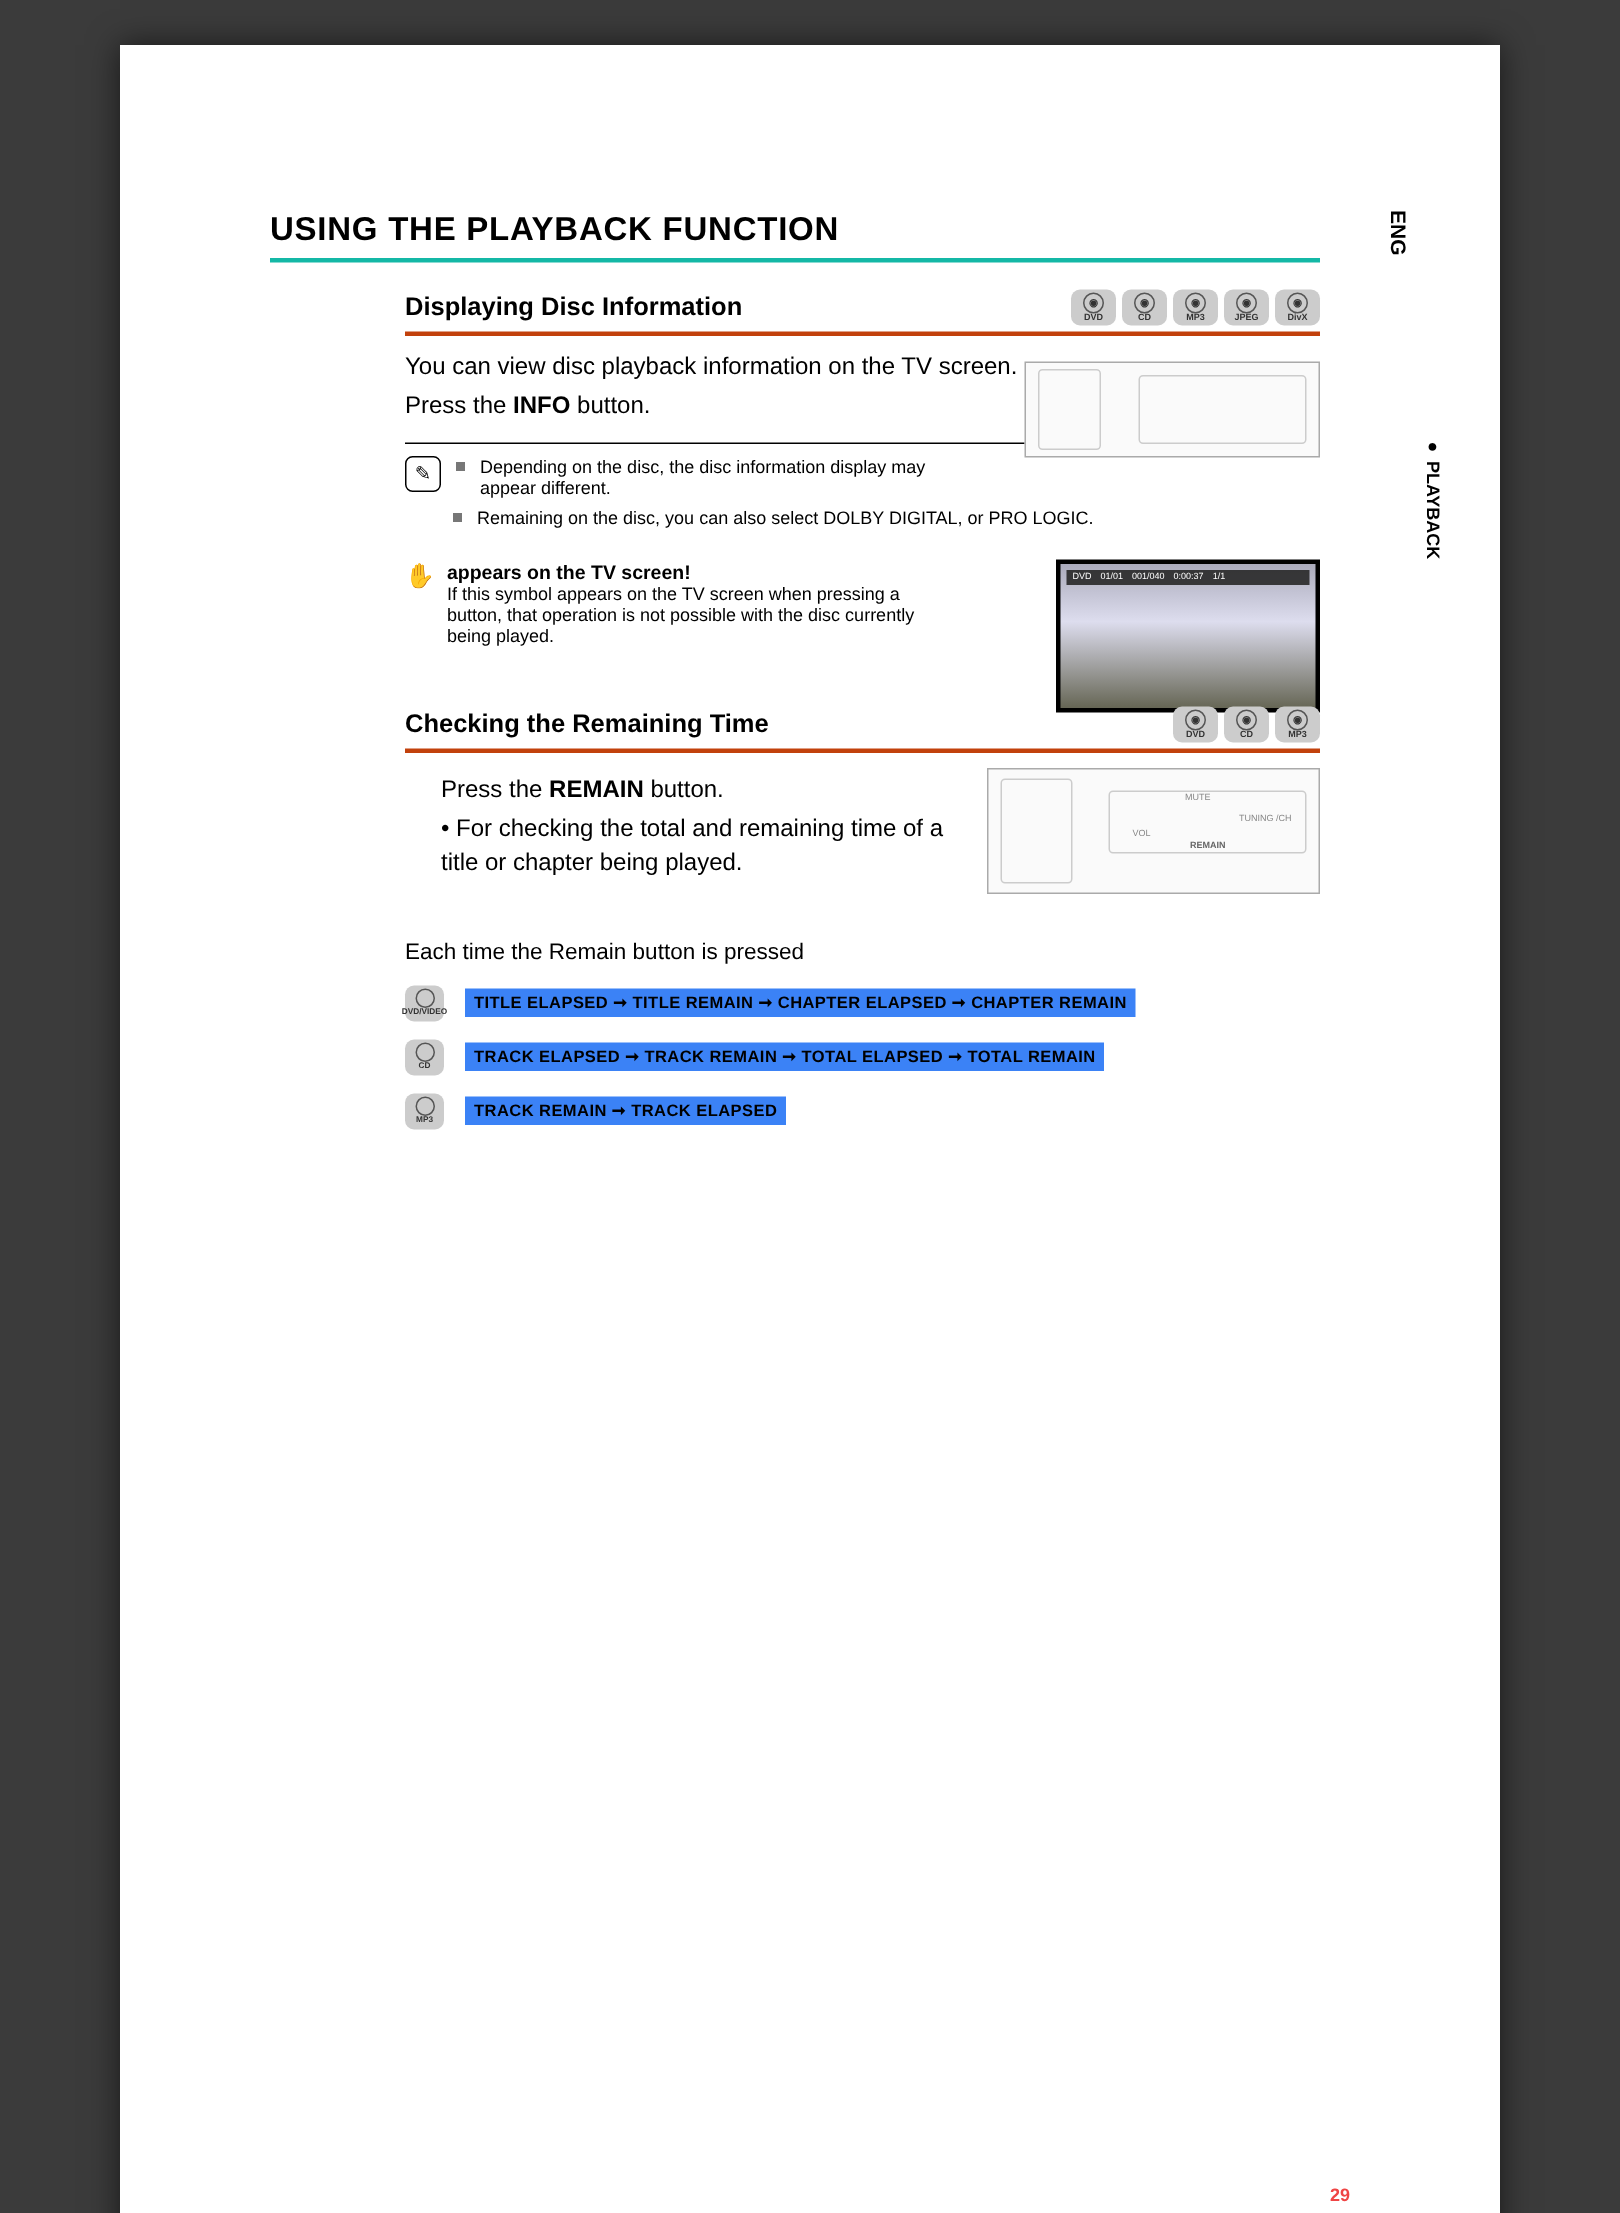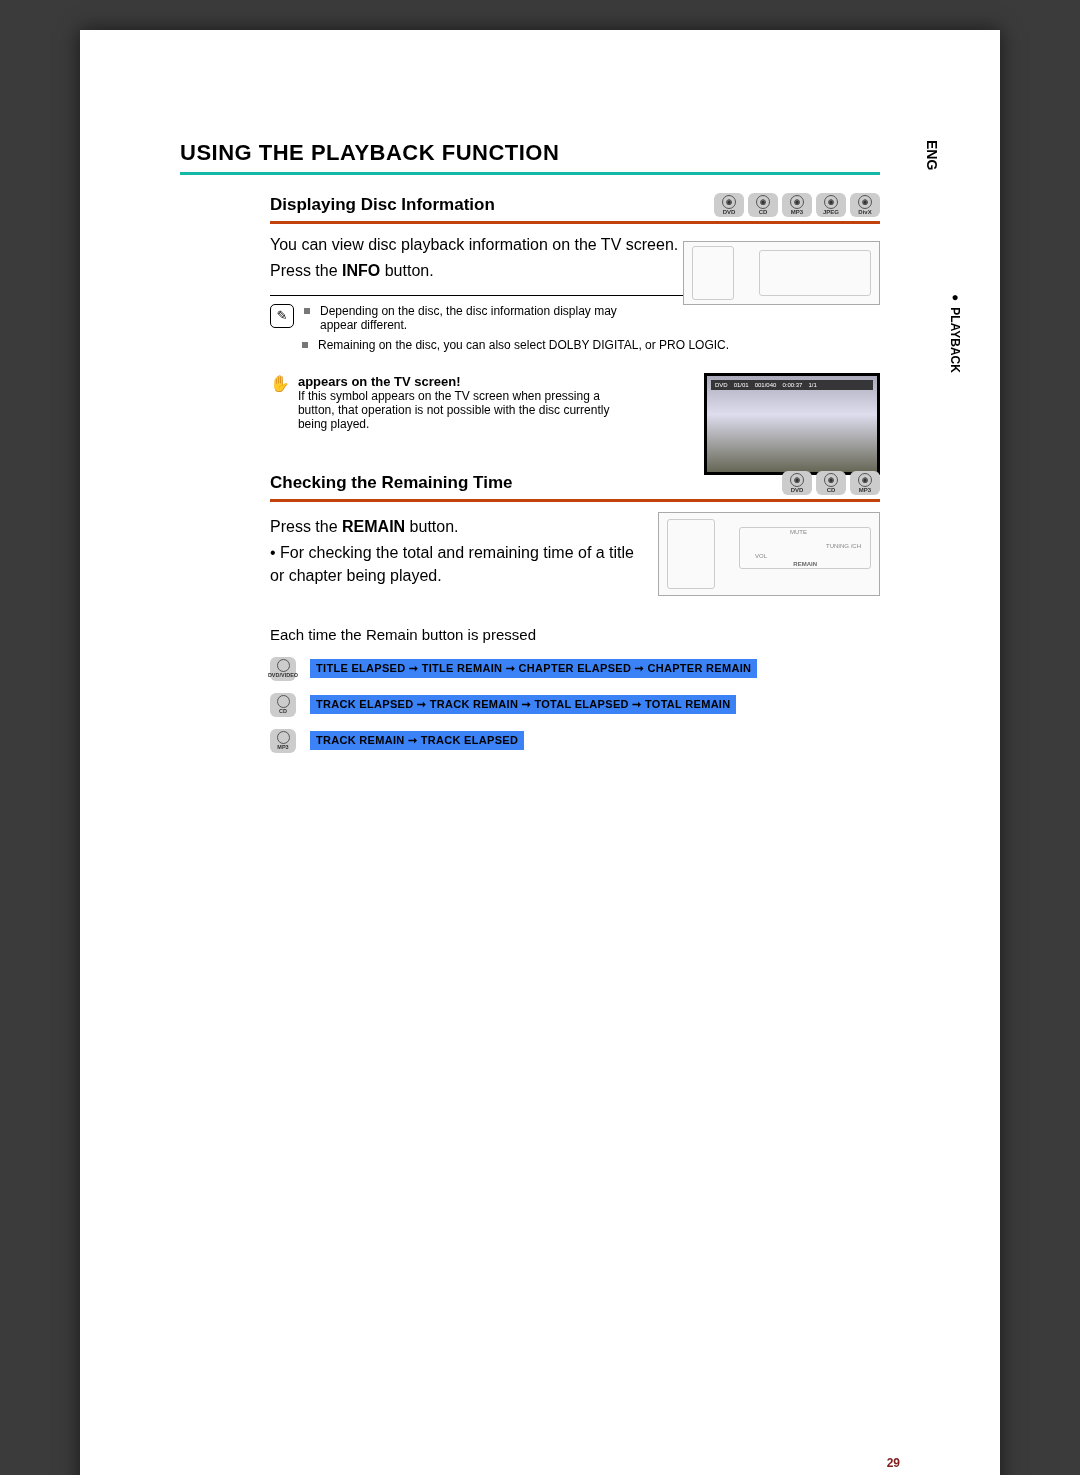--- a/index.html
+++ b/index.html
@@ -263,29 +263,30 @@
     font-weight: bold;
     padding: 3px 6px;
     letter-spacing: .3px;
   }
   .page-num {
     position: absolute;
     bottom: 30px;
     right: 100px;
     font-size: 12px;
     font-weight: bold;
-    color: #7f1d1d;
+    color: #ef4444;
   }
   .col-wrap {
     display: flex;
     gap: 20px;
   }
   .col-text {
     flex: 1;
     min-width: 0;
+    margin-left: 24px;
   }
   .bold { font-weight: bold; }
 </style>
 </head>
 <body>
 
 <div class="page">
 
   <div class="side-lang">ENG</div>
   <div class="side-sec">● PLAYBACK</div>

